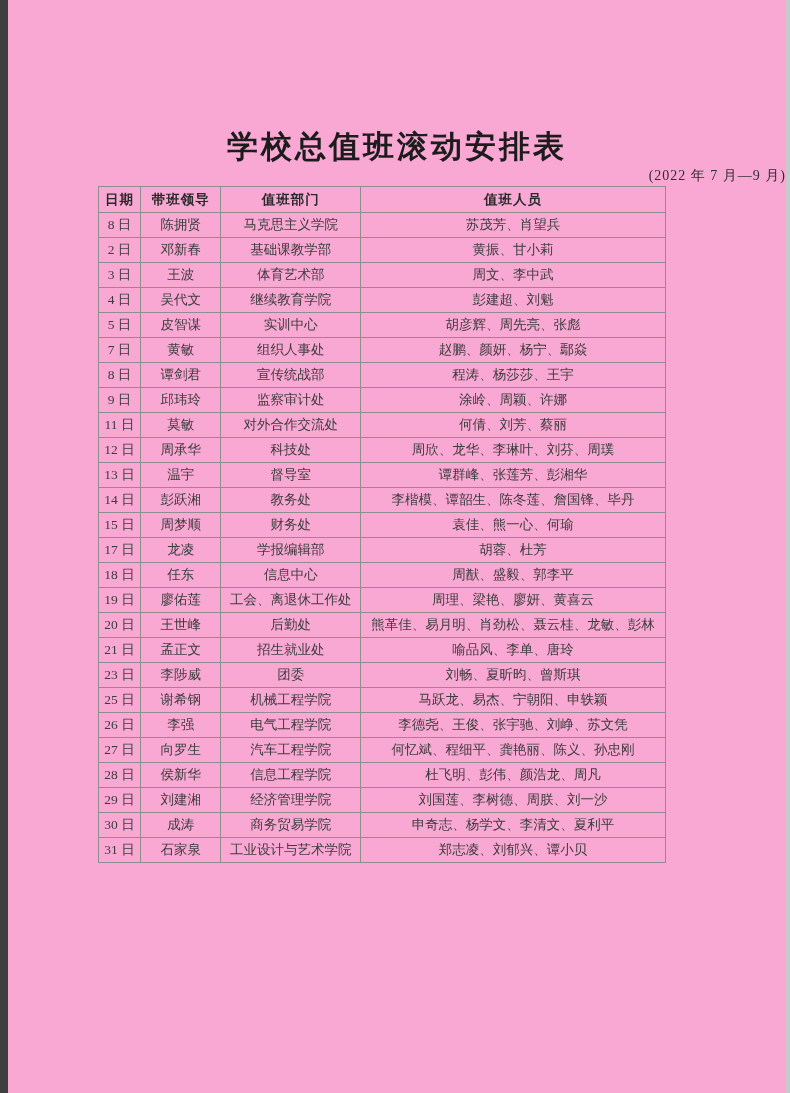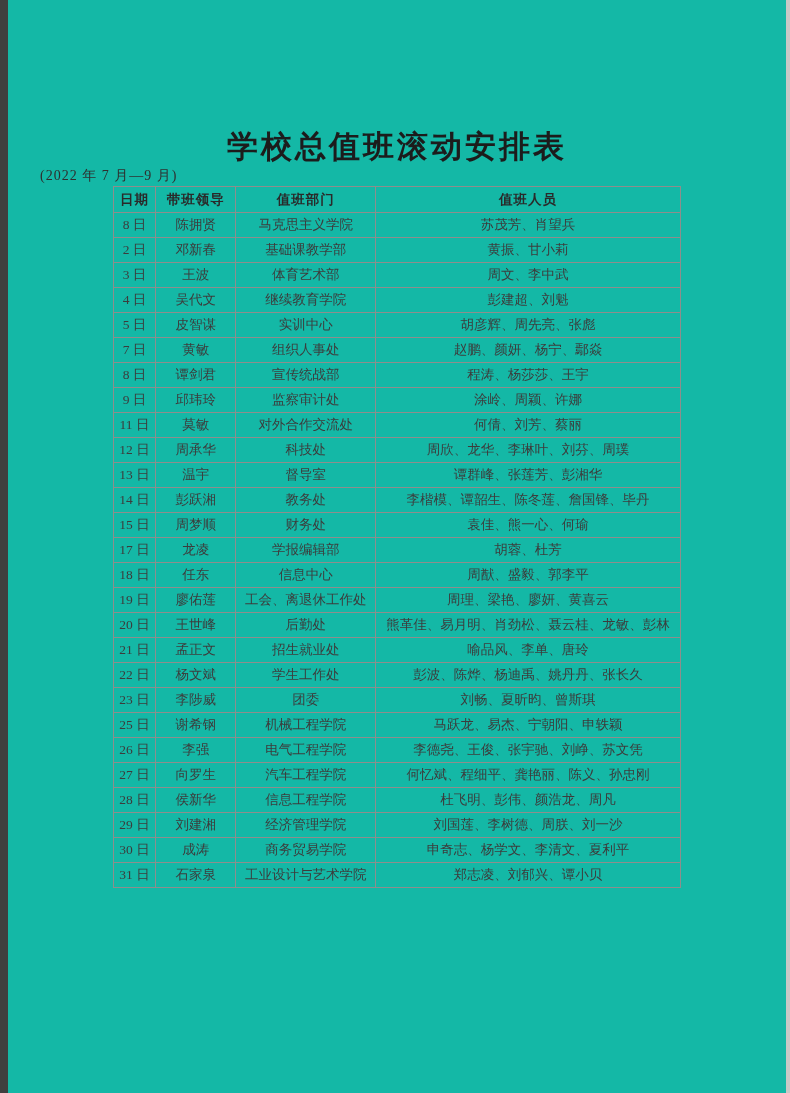--- a/index.html
+++ b/index.html
@@ -19,38 +19,37 @@
     position: absolute; right: 0; top: 0; bottom: 0; width: 4px;
     background: #c9c9c7;
   }
   .scan-artifact-top {
     position: absolute; left: 168px; top: 0; width: 165px; height: 5px;
     background: linear-gradient(90deg, rgba(214,120,60,.25), rgba(150,160,210,.25));
     filter: blur(1px);
   }
   .page {
     position: absolute; left: 8px; right: 4px; top: 0; bottom: 0;
-    background: #14b8a6;
+    background: #f9a8d4;
   }
   .doc-title {
     position: absolute; left: 0; right: 0; top: 126px;
     text-align: center;
     font-size: 31px; font-weight: bold; color: #1c1c1c;
     letter-spacing: 3px;
     font-family: "Liberation Serif", "DejaVu Serif", serif;
   }
   .doc-subtitle {
     position: absolute; left: 0; right: 0; top: 167px;
-    text-align: left;
+    text-align: right;
     font-size: 14px; color: #2f2f2f;
     letter-spacing: 1px;
-    padding-left: 32px;
   }
   table.schedule {
-    position: absolute; left: 105px; top: 186px;
+    position: absolute; left: 90px; top: 186px;
     width: 568px;
     border-collapse: collapse;
     table-layout: fixed;
     font-size: 13.5px;
     color: #3c3c3c;
   }
   table.schedule th, table.schedule td {
     border: 1px solid #8e8e8c;
     text-align: center;
     vertical-align: middle;
@@ -219,26 +218,20 @@
     <td>熊革佳、易月明、肖劲松、聂云桂、龙敏、彭林</td>
   </tr>
 
   <tr>
     <td>21 日</td>
     <td>孟正文</td>
     <td>招生就业处</td>
     <td>喻品风、李单、唐玲</td>
   </tr>
 
-  <tr>
-    <td>22 日</td>
-    <td>杨文斌</td>
-    <td>学生工作处</td>
-    <td>彭波、陈烨、杨迪禹、姚丹丹、张长久</td>
-  </tr>
 
   <tr>
     <td>23 日</td>
     <td>李陟威</td>
     <td>团委</td>
     <td>刘畅、夏昕昀、曾斯琪</td>
   </tr>
 
 
   <tr>

